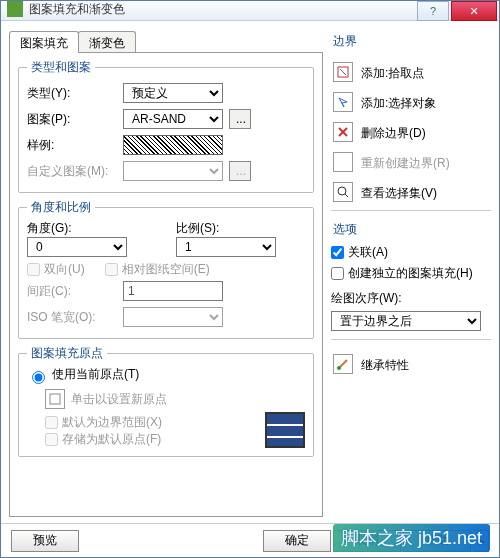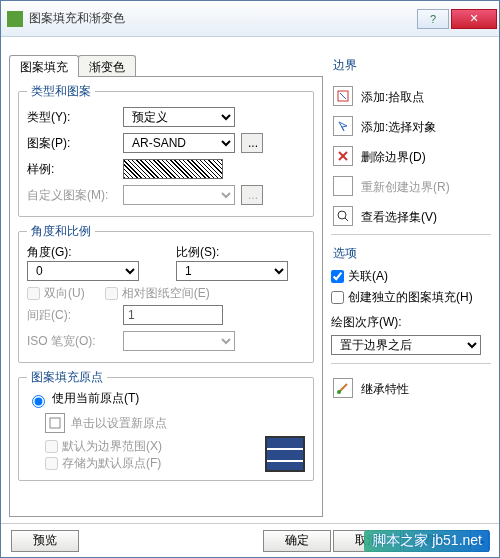--- a/index.html
+++ b/index.html
@@ -1,37 +1,37 @@
 <!DOCTYPE html>
 <html><head>
 <meta charset="utf-8">
 <style>
 *{box-sizing:border-box;font-family:"Microsoft YaHei","SimSun",Tahoma,sans-serif;font-size:12px}
 body{margin:0;background:#fff}
 .window{width:500px;height:558px;border:1px solid #5a7ea3;display:flex;flex-direction:column}
-.titlebar{height:36px;background:linear-gradient(#fdfdfe,#e6eef7);border-bottom:1px solid #c0d0e0;display:flex;align-items:center;padding:0 0 0 6px}
+.titlebar{height:20px;background:linear-gradient(#fdfdfe,#e6eef7);border-bottom:1px solid #c0d0e0;display:flex;align-items:flex-start;padding:0 0 0 6px}
 .titlebar .ticon{width:16px;height:16px;background:#5a9e3a;margin-right:6px}
 .title{flex:1;color:#333}
 .sysbtn{width:32px;height:20px;border:1px solid #9aaec6;background:linear-gradient(#f5f9fd,#dde9f6);margin-left:2px;display:flex;align-items:center;justify-content:center;font-size:11px;color:#374}
 .sysbtn.close{width:46px;background:linear-gradient(#e57,#c23);color:#fff;border-color:#a12;margin-right:2px}
-.body{flex:1;display:flex;padding:18px 8px 6px 8px;gap:8px}
+.body{flex:1;display:flex;padding:10px 8px 6px 8px;gap:8px}
 .left{flex:1;display:flex;flex-direction:column}
 .right{width:160px;display:flex;flex-direction:column;gap:4px}
 .tabs{display:flex;height:22px}
 .tab{padding:3px 10px 0;border:1px solid #999;border-bottom:none;background:#fff;margin-right:-1px;border-radius:3px 3px 0 0}
 .tab.active{position:relative;z-index:2;background:#fff}
 .tab:not(.active){background:#f3f3f0}
 .tabbody{border:1px solid #999;padding:6px 8px;margin-top:-1px;flex:1;overflow:hidden}
 fieldset{border:1px solid #bbb;border-radius:2px;padding:4px 8px 8px;margin:0 0 6px}
 legend{padding:0 4px;color:#164a8a}
 .row{display:flex;align-items:center;height:26px;gap:6px}
 .lab{width:90px}
 .lab.dis{color:#9a9a9a}
 select,input.txt{border:1px solid #7a7a7a;height:20px;padding:1px 4px;background:#fff}
-select{width:112px}
+select{width:100px}
 input.txt{width:100px}
 .swatch{width:100px;height:20px;border:1px solid #666;background:repeating-linear-gradient(45deg,#000 0 1px,#fff 1px 3px),repeating-linear-gradient(-45deg,#000 0 1px,#fff 1px 3px)}
 .dots{width:22px;height:20px;border:1px solid #888;background:#f0f0ee;text-align:center;line-height:16px}
 .half{display:flex;gap:20px}
 .half>div{flex:1}
 .chk{display:flex;align-items:center;gap:4px}
 .chk input{margin:0}
 .chk.dis{color:#9a9a9a}
 .radio{display:flex;gap:4px;height:20px}
 .origin-sub{margin-left:18px}
@@ -41,21 +41,21 @@
 .rlabel{color:#164a8a;padding:2px 0 2px 2px}
 .ritem{display:flex;align-items:flex-end;gap:8px;height:26px;padding-left:2px}
 .ricon{width:20px;height:20px;border:1px solid #999;background:#fff;display:flex;align-items:center;justify-content:center}
 .ricon svg{width:14px;height:14px}
 .ritem.dis{color:#9a9a9a}
 .sep{border-top:1px solid #ccc;margin:4px 0}
 .footer{height:34px;border-top:1px solid #ccc;display:flex;align-items:center;padding:0 10px;gap:2px}
 .btn{height:22px;min-width:68px;border:1px solid #888;background:linear-gradient(#fdfdfd,#e4e4e2);padding:0 10px}
 .spacer{flex:1}
 .arrowbtn{width:16px;height:22px;border:1px solid #888;border-left:none;background:linear-gradient(#fdfdfd,#e4e4e2)}
-.watermark{position:absolute;right:10px;bottom:6px;color:#fff;text-shadow:0 0 2px #06c;font-size:14px;background:linear-gradient(90deg,#3a8,#06c);padding:2px 8px;border-radius:3px;opacity:.9}
+.watermark{position:absolute;right:10px;bottom:6px;color:#fff;text-shadow:0 0 2px #06c;font-size:18px;background:linear-gradient(90deg,#3a8,#06c);padding:2px 8px;border-radius:3px;opacity:.9}
 </style>
 </head>
 <body>
 
 <div class="window">
  <div class="titlebar">
   <div class="ticon"></div>
   <div class="title">图案填充和渐变色</div>
   <div class="sysbtn">?</div>
   <div class="sysbtn close">✕</div>

